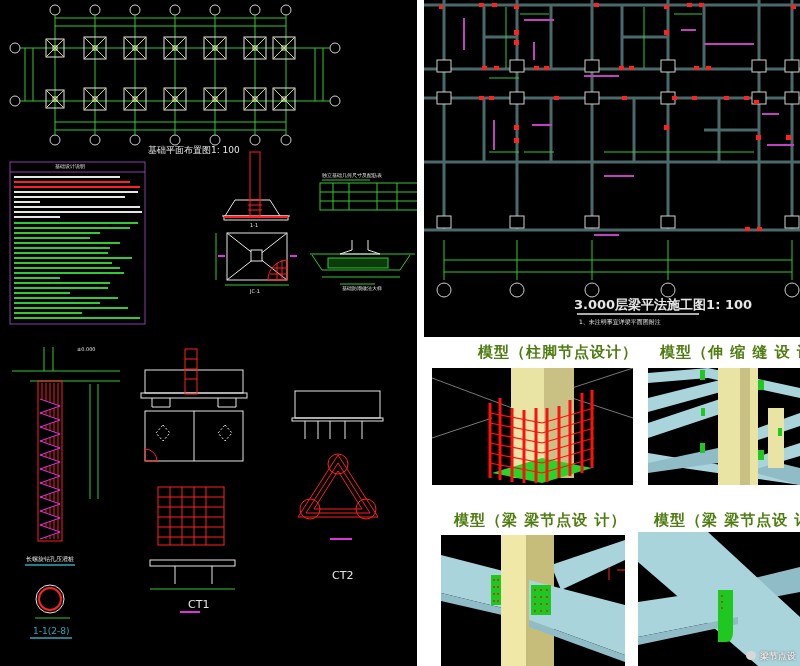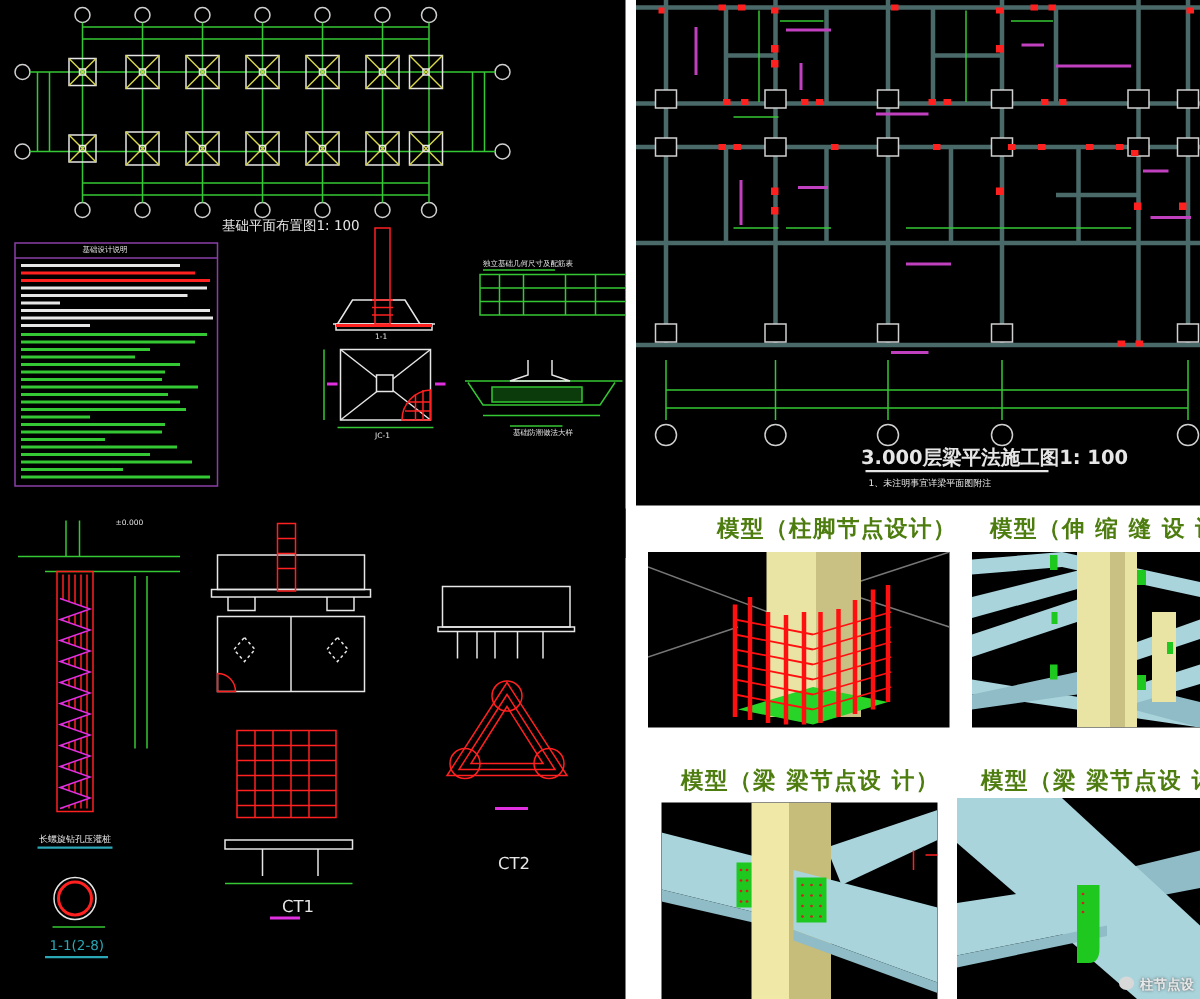--- a/index.html
+++ b/index.html
@@ -581,16 +581,16 @@
       <polygon points="0,0 70,0 162,85 162,134 120,134 0,30" fill="#a9d4dc"></polygon>
       <polygon points="0,70 100,55 100,85 0,105" fill="#a9d4dc"></polygon>
       <polygon points="0,105 100,85 100,92 0,113" fill="#8fbcc6"></polygon>
       <path d="M80,58 L95,58 L95,100 Q95,110 88,110 L80,110 Z" fill="#1ec81e"></path>
       <g fill="#d02020">
           <circle cx="84" cy="64" r="0.9"></circle>
           <circle cx="84" cy="70" r="0.9"></circle>
           <circle cx="84" cy="76" r="0.9"></circle>
         </g>
     </svg>
-    <div class="cad-txt" style="left:122px;top:118px;color:#e8e8e8;font-size:9px;font-weight:bold;text-shadow:0 0 2px #555;">柱节点设</div>
+    <div class="cad-txt" style="left:122px;top:118px;color:#e8e8e8;font-size:9px;font-weight:bold;text-shadow:0 0 2px #555;">梁节点设</div>
     <div style="position:absolute;left:108px;top:119px;width:10px;height:9px;border-radius:50%;background:#d8d8d8;"></div>
   </div>
 </div>
 
 </body></html>

